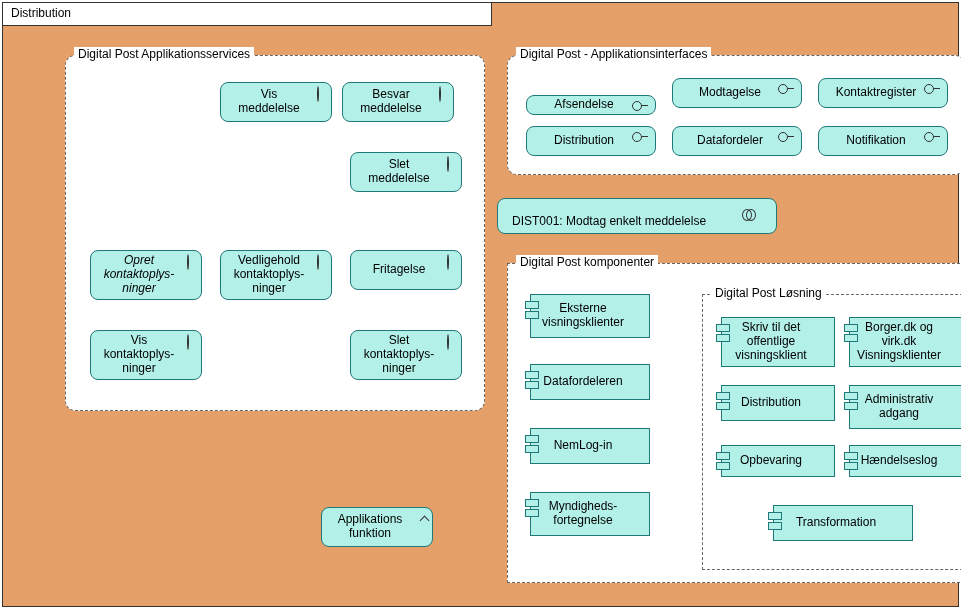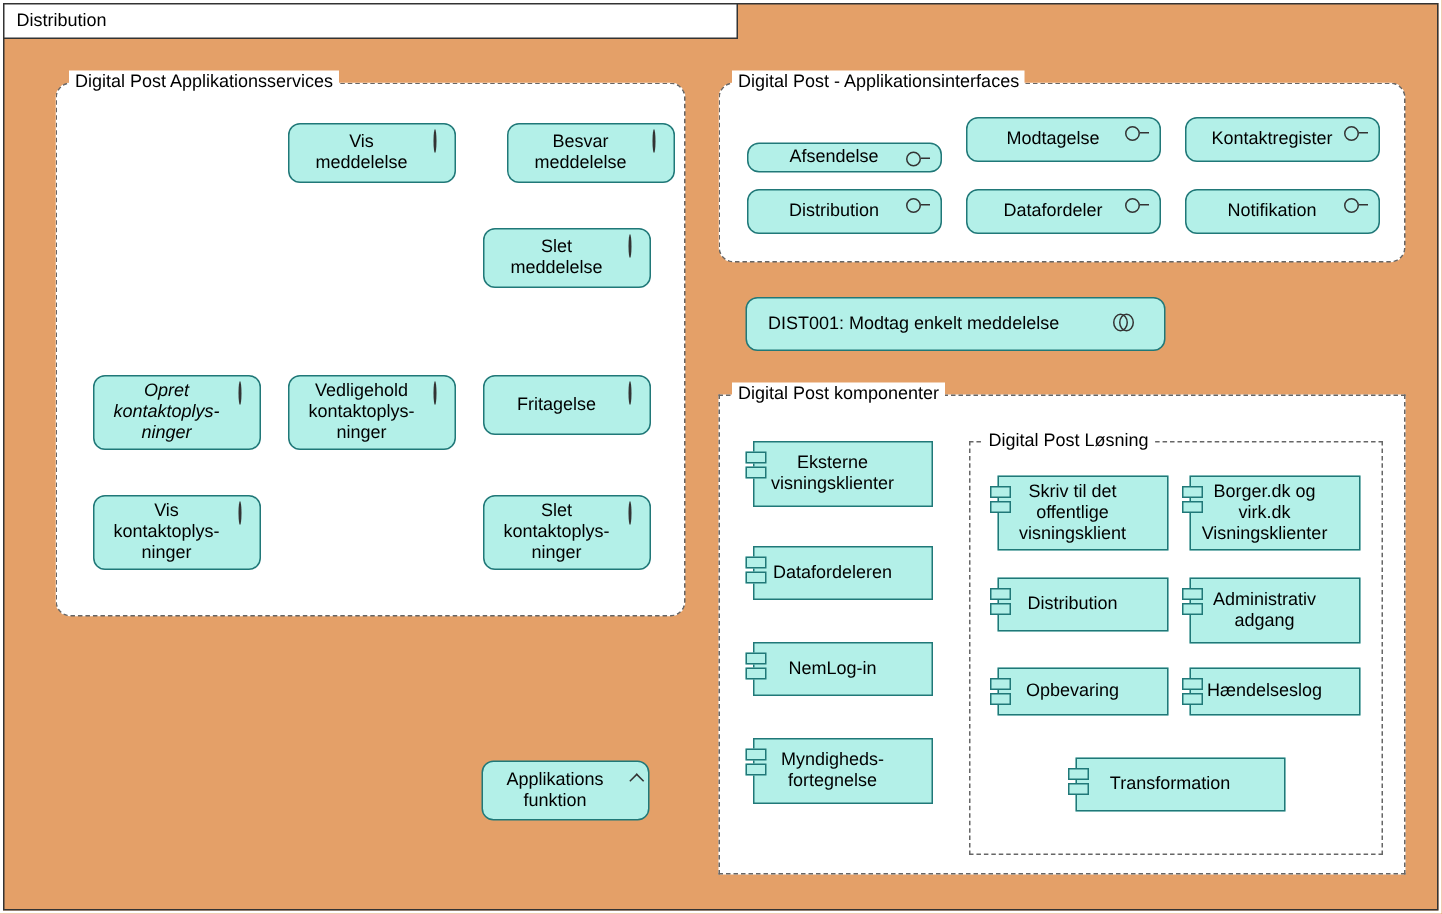--- a/index.html
+++ b/index.html
@@ -28,20 +28,21 @@
     width: 490px; height: 24px;
     background: #fff;
     border: 1px solid #333;
     padding: 3px 8px;
   }
   .group {
     position: absolute;
     background: #fff;
     border: 1px dashed #666;
     border-radius: 10px;
+    margin-left: 28px;
   }
   .group-label {
     position: absolute;
     left: 8px; top: -9px;
     background: #fff;
     padding: 0 4px;
     white-space: nowrap;
   }
   .elem {
     position: absolute;
@@ -144,21 +145,21 @@
       <span>Distribution</span>
     </div>
 
     <div class="group" style="left:34px; top:52px; width:420px; height:356px;">
       <span class="group-label">Digital Post Applikationsservices</span>
 
       <div class="elem" style="left:154px; top:26px; width:112px; height:40px;">
         <span>Vis meddelelse</span>
         <span class="icon"><span class="icon-oval"></span></span>
       </div>
-      <div class="elem" style="left:300px; top:26px; width:112px; height:40px;">
+      <div class="elem" style="left:276px; top:26px; width:112px; height:40px;">
         <span>Besvar meddelelse</span>
         <span class="icon"><span class="icon-oval"></span></span>
       </div>
       <div class="elem" style="left:284px; top:96px; width:112px; height:40px;">
         <span>Slet meddelelse</span>
         <span class="icon"><span class="icon-oval"></span></span>
       </div>
       <div class="elem" style="left:24px; top:194px; width:112px; height:50px;font-style:italic;">
         <span>Opret kontaktoplys-ninger</span>
         <span class="icon"><span class="icon-oval"></span></span>
@@ -207,21 +208,21 @@
       <div class="elem" style="left:164px; top:70px; width:130px; height:30px;">
         <span>Datafordeler</span>
         <span class="icon"><span class="icon-lolli"></span></span>
       </div>
       <div class="elem" style="left:310px; top:70px; width:130px; height:30px;">
         <span>Notifikation</span>
         <span class="icon"><span class="icon-lolli"></span></span>
       </div>
     </div>
 
-    <div class="elem" style="left:494px; top:195px; width:280px; height:36px; padding-right:28px; text-align:left; justify-content:flex-start; padding-left:14px;">
+    <div class="elem" style="left:494px; top:195px; width:280px; height:36px; padding-right:28px; text-align:left; justify-content:flex-start; padding-left:14px;align-items:flex-end;">
       <span>DIST001: Modtag enkelt meddelelse</span>
       <span class="icon" style="top:11px;"><span class="icon-dblcirc"></span></span>
     </div>
 
     <div class="group" style="left:476px; top:260px; width:458px; height:320px; border-radius:0;">
       <span class="group-label">Digital Post komponenter</span>
 
       <div class="comp" style="left:22px; top:30px; width:120px; height:44px;">
         <span>Eksterne visningsklienter</span>
       </div>

